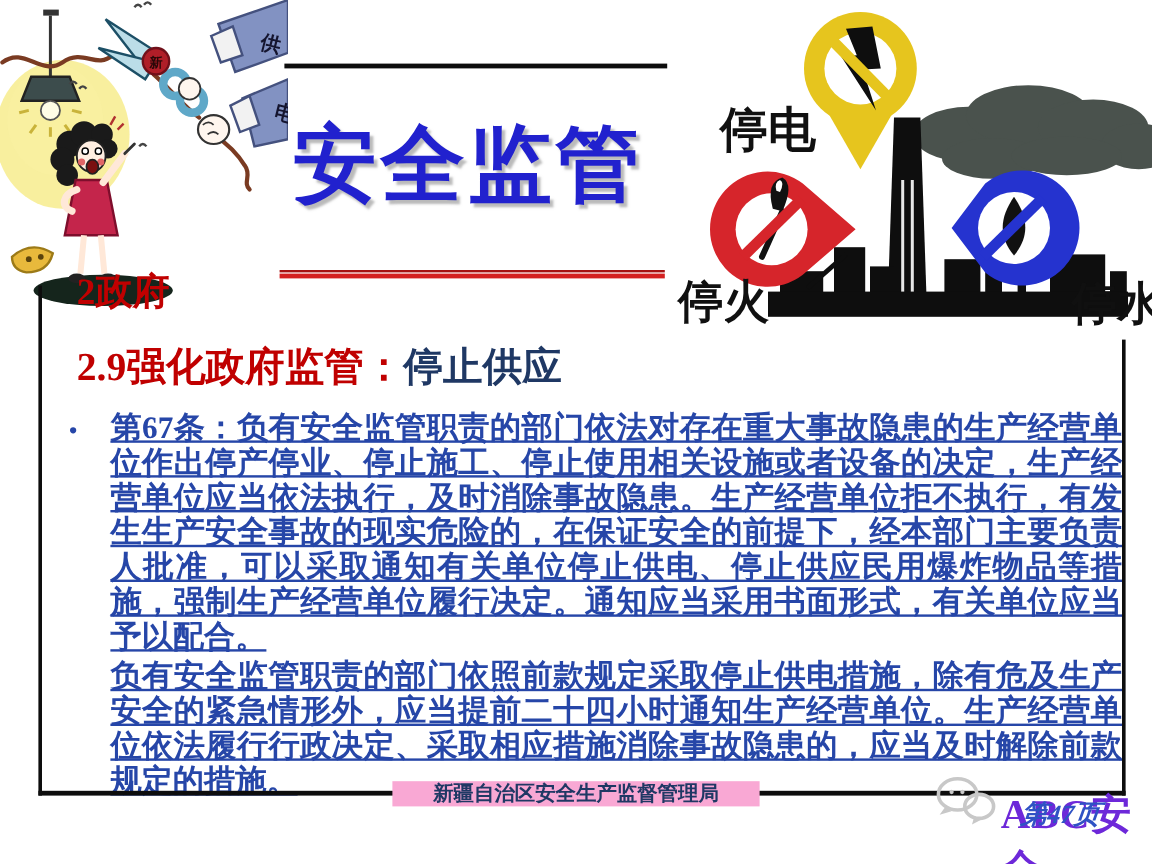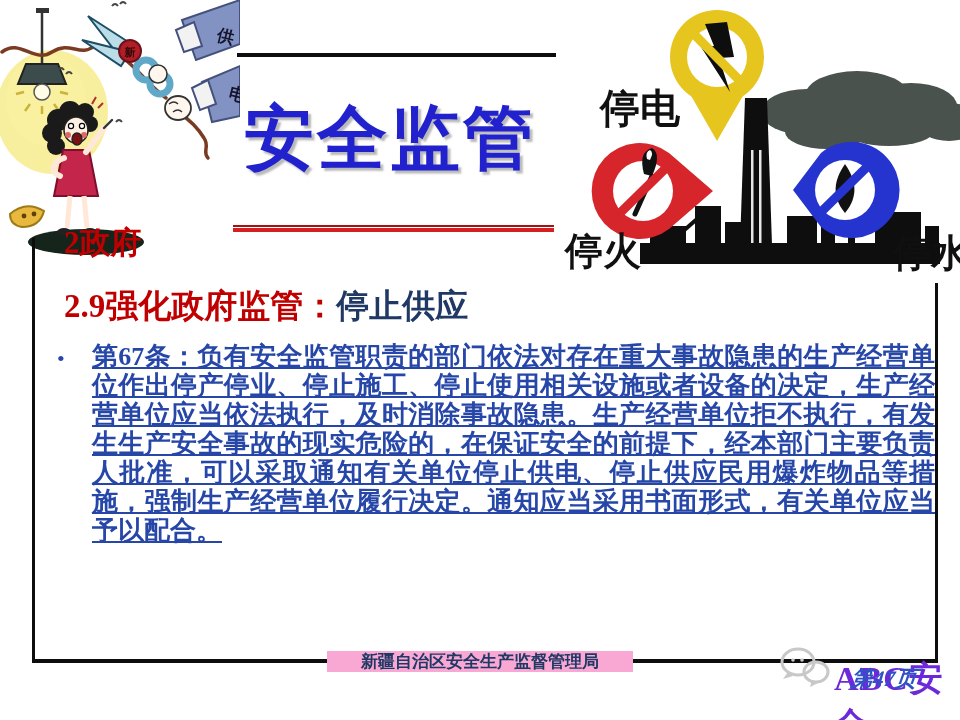--- a/index.html
+++ b/index.html
@@ -196,20 +196,21 @@
   </svg>
 
   <div id="section-heading" class="abs">2政府</div>
   <div id="subsection-heading" class="abs">
     <span class="red">2.9强化政府监管：</span><span class="blue">停止供应</span>
   </div>
 
   <div id="body-block" class="abs">
     <span id="bullet-marker">•</span>
     <p class="para">第67条：负有安全监管职责的部门依法对存在重大事故隐患的生产经营单位作出停产停业、停止施工、停止使用相关设施或者设备的决定，生产经营单位应当依法执行，及时消除事故隐患。生产经营单位拒不执行，有发生生产安全事故的现实危险的，在保证安全的前提下，经本部门主要负责人批准，可以采取通知有关单位停止供电、停止供应民用爆炸物品等措施，强制生产经营单位履行决定。通知应当采用书面形式，有关单位应当予以配合。</p>
+    <p class="para">负有安全监管职责的部门依照前款规定采取停止供电措施，除有危及生产安全的紧急情形外，应当提前二十四小时通知生产经营单位。生产经营单位依法履行行政决定、采取相应措施消除事故隐患的，应当及时解除前款规定的措施。</p>
   </div>
 
   <div id="border-left" class="abs"></div>
   <div id="border-right" class="abs"></div>
   <div id="border-bottom" class="abs"></div>
 
   <div id="footer-bar" class="abs">
     <span>新疆自治区安全生产监督管理局</span>
   </div>
 

